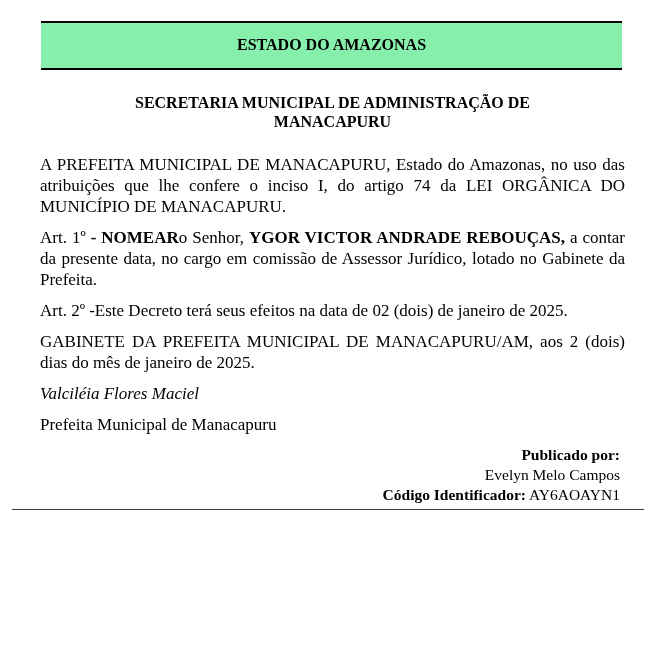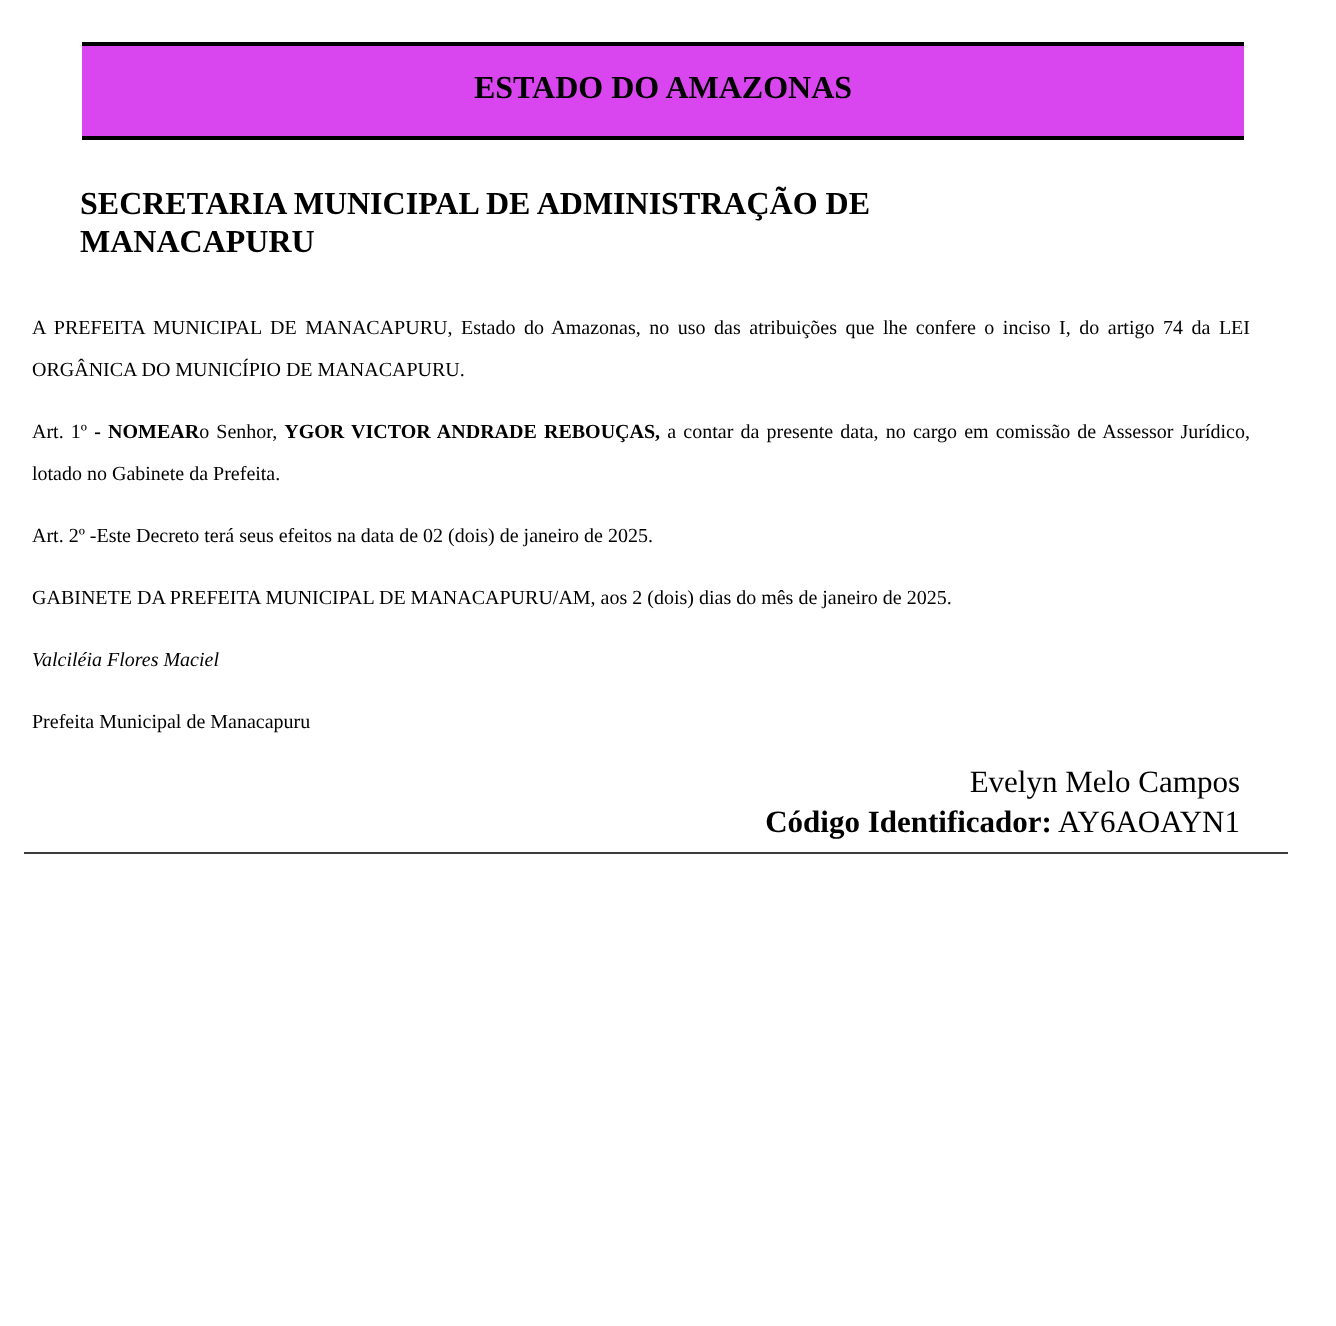--- a/index.html
+++ b/index.html
@@ -8,40 +8,41 @@
     height: 663px;
     background: #ffffff;
     color: #000000;
     font-family: "Liberation Serif", "DejaVu Serif", serif;
     overflow: hidden;
   }
   .page { width: 668px; height: 663px; position: relative; }
 
   .banner {
     margin: 21px 46px 0 41px;
-    background: #d946ef;
+    background: #86efac;
     border-top: 2px solid #000;
     border-bottom: 2px solid #000;
     text-align: center;
     font-weight: bold;
     font-size: 16px;
     line-height: 19px;
     padding: 12px 4px 14px 4px;
   }
 
   .title {
     margin: 23px 43px 0 40px;
+    text-align: center;
     font-weight: bold;
     font-size: 16px;
     line-height: 19px;
   }
 
   .content {
-    margin: 23px 43px 0 16px;
-    font-size: 10px;
+    margin: 23px 43px 0 40px;
+    font-size: 17px;
     line-height: 21px;
     text-align: justify;
   }
   .content p { margin: 0 0 10px 0; }
   .sig-name { font-style: italic; }
   b { font-weight: bold; }
 
   .published {
     margin: 0 48px 0 40px;
     text-align: right;
@@ -81,20 +82,21 @@
   <div class="content">
     <p>A PREFEITA MUNICIPAL DE MANACAPURU, Estado do Amazonas, no uso das atribuições que lhe confere o inciso I, do artigo 74 da LEI ORGÂNICA DO MUNICÍPIO DE MANACAPURU.</p>
     <p><span>Art. 1º </span><b>- NOMEAR</b><span>o Senhor, </span><b>YGOR VICTOR ANDRADE REBOUÇAS,</b><span> a contar da presente data, no cargo em comissão de Assessor Jurídico, lotado no Gabinete da Prefeita.</span></p>
     <p>Art. 2º -Este Decreto terá seus efeitos na data de 02 (dois) de janeiro de 2025.</p>
     <p>GABINETE DA PREFEITA MUNICIPAL DE MANACAPURU/AM, aos 2 (dois) dias do mês de janeiro de 2025.</p>
     <p class="sig-name">Valciléia Flores Maciel</p>
     <p>Prefeita Municipal de Manacapuru</p>
   </div>
 
   <div class="published">
+    <div class="bold">Publicado por:</div>
     <div>Evelyn Melo Campos</div>
     <div><b>Código Identificador:</b><span> AY6AOAYN1</span></div>
   </div>
 
   <hr class="divider">
 
 
 </div>
 
 </body></html>

